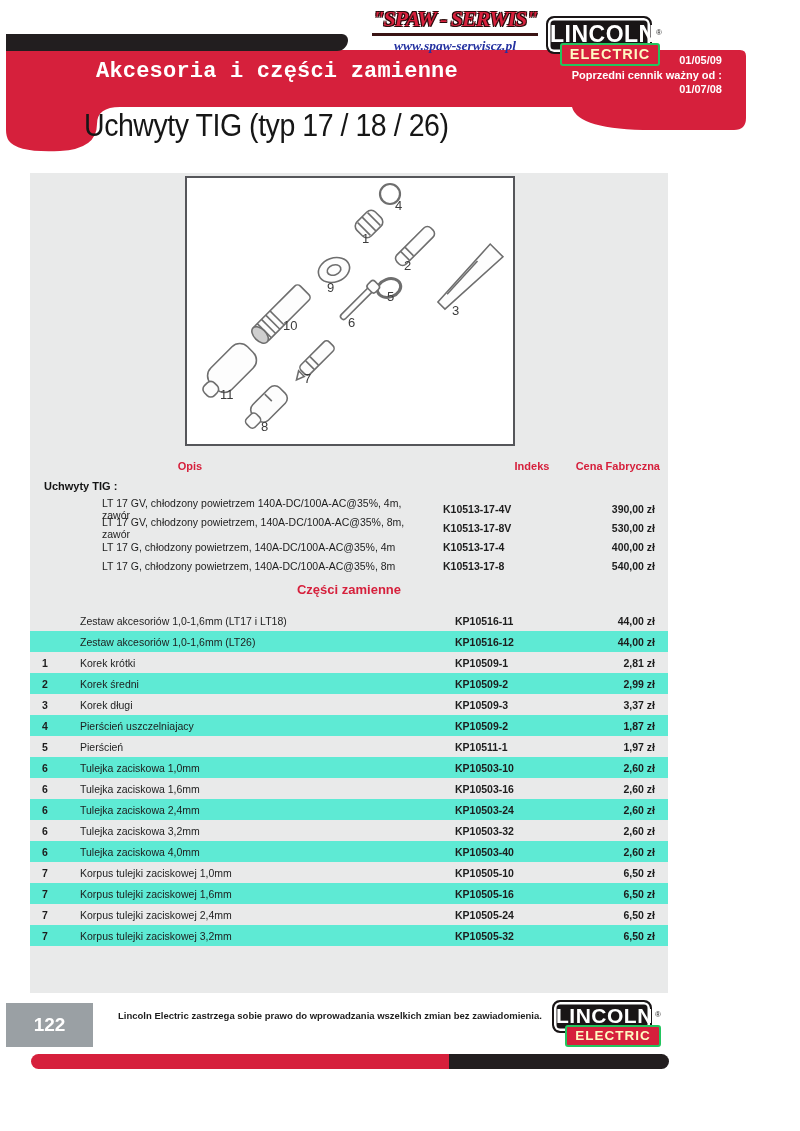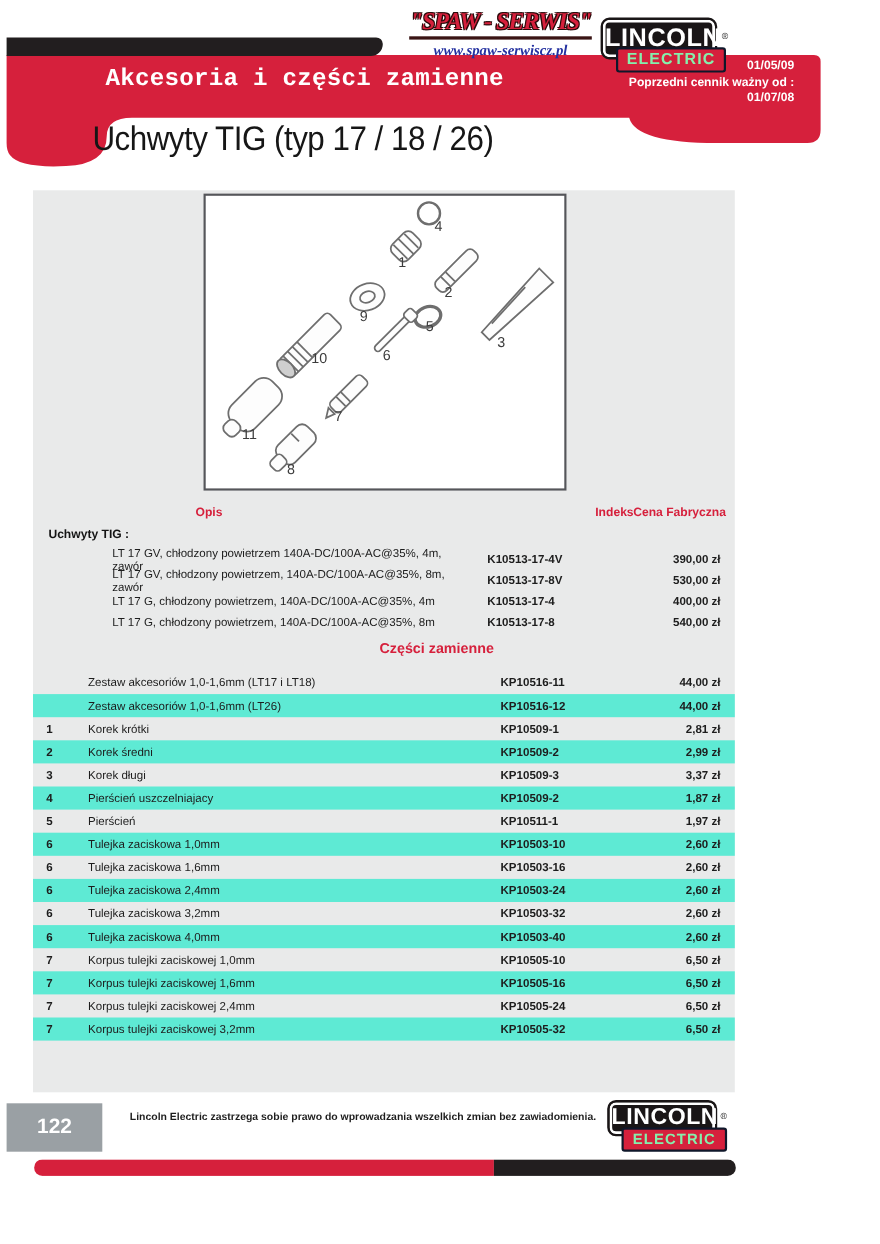--- a/index.html
+++ b/index.html
@@ -21,57 +21,57 @@
        text-shadow:1px 1px 0 #2a0a0a,-1px -1px 0 #2a0a0a,1px -1px 0 #2a0a0a,-1px 1px 0 #2a0a0a;
        border-bottom:3px solid #3a1414;padding-bottom:1px;}
   #spaw-url{font-family:"Liberation Serif",serif;font-style:italic;font-weight:bold;
        font-size:13.5px;color:#2431a0;margin-top:2px;}
   
   .lincoln{position:absolute;}
   .lincoln .black{position:relative;background:#191516;color:#fff;font-weight:bold;
        border-radius:8px;box-shadow:inset 0 0 0 2.5px #fff;border:2px solid #191516;
        text-align:center;letter-spacing:.5px;}
   .lincoln .reg{position:absolute;font-size:8px;color:#1d1d1d;}
-  .lincoln .red{position:absolute;background:#d6203c;color:#86efac;font-weight:bold;
-       border:2px solid #0f172a;border-radius:3px;text-align:center;letter-spacing:1px;}
+  .lincoln .red{position:absolute;background:#d6203c;color:#fef9c3;font-weight:bold;
+       border:2px solid #22c55e;border-radius:3px;text-align:center;letter-spacing:1px;}
   #lincoln-top{left:546px;top:16px;}
   #lincoln-top .black{width:98px;font-size:23px;padding:3px 2px 4px 2px;}
   #lincoln-top .reg{right:-10px;top:12px;}
   #lincoln-top .red{left:14px;top:27px;width:96px;font-size:14.5px;padding:1px 0 2px 0;}
   #lincoln-bottom{left:552px;top:1000px;}
   #lincoln-bottom .black{width:92px;font-size:21px;padding:2px 2px 3px 2px;}
   #lincoln-bottom .reg{right:-9px;top:10px;}
   #lincoln-bottom .red{left:13px;top:25px;width:92px;font-size:13.5px;padding:1px 0 2px 0;}
   
   #panel{position:absolute;left:30px;top:173px;width:638px;height:820px;background:#e9eaea;}
   #diagram-box{position:absolute;left:155px;top:3px;width:326px;height:266px;background:#fff;
                border:2px solid #55565a;}
   .dnum{position:absolute;font-size:13px;color:#3c3c3c;}
   .pos-1{left:175px;top:53px}.pos-2{left:217px;top:80px}.pos-3{left:265px;top:125px}
   .pos-4{left:208px;top:20px}.pos-5{left:200px;top:111px}.pos-6{left:161px;top:137px}
   .pos-7{left:117px;top:193px}.pos-8{left:74px;top:241px}.pos-9{left:140px;top:102px}
   .pos-10{left:96px;top:140px}.pos-11{left:33px;top:209px}
   
   #thead{position:absolute;top:287px;left:0;width:530px;height:16px;font-size:11px;font-weight:bold;color:#d6203c;}
   #th-opis{position:absolute;left:120px;width:80px;text-align:center;}
-  #th-indeks{position:absolute;left:426px;width:120px;text-align:right;}
+  #th-indeks{position:absolute;left:442px;width:120px;text-align:center;}
   #th-cena{position:absolute;left:528px;width:102px;text-align:right;}
   #sec1{position:absolute;top:307px;left:14px;font-size:11px;font-weight:bold;color:#141414;}
   #torches{position:absolute;top:326px;left:0;width:638px;}
   .trow{display:flex;height:19px;align-items:center;font-size:10.5px;gap:12px;}
   .prows{position:absolute;top:437px;left:0;width:638px;}
   .prow{display:flex;height:21px;align-items:center;font-size:10.5px;}
   .prow.white{background:#5eead4;}
   .cell-nr{width:30px;text-align:center;font-weight:bold;flex:none;}
   .cell-opis{flex:1;padding-left:20px;color:#1d1d1d;}
   .trow .cell-opis{padding-left:30px;}
   .cell-indeks{width:122px;text-align:left;font-weight:bold;flex:none;}
   .cell-cena{width:78px;text-align:right;font-weight:bold;flex:none;padding-right:13px;}
   #sec2{position:absolute;top:409px;left:0;width:638px;text-align:center;
-        font-size:13px;font-weight:bold;color:#d6203c;margin-left:48px;}
+        font-size:13px;font-weight:bold;color:#d6203c;}
   
   #pagenum{position:absolute;left:6px;top:1003px;width:87px;height:44px;background:#9aa0a4;
            color:#fff;font-size:19px;font-weight:bold;display:flex;align-items:center;justify-content:center;}
   #notes{position:absolute;left:118px;top:1009px;font-size:9.5px;font-weight:bold;color:#1d1d1d;line-height:13px;}
   #foot-bar{position:absolute;left:31px;top:1054px;width:638px;height:15px;border-radius:8px;overflow:hidden;display:flex;}
   #foot-bar .r{width:418px;background:#d6203c;}
   #foot-bar .b{flex:1;background:#221e1f;}
 </style>
 </head>
 <body>

